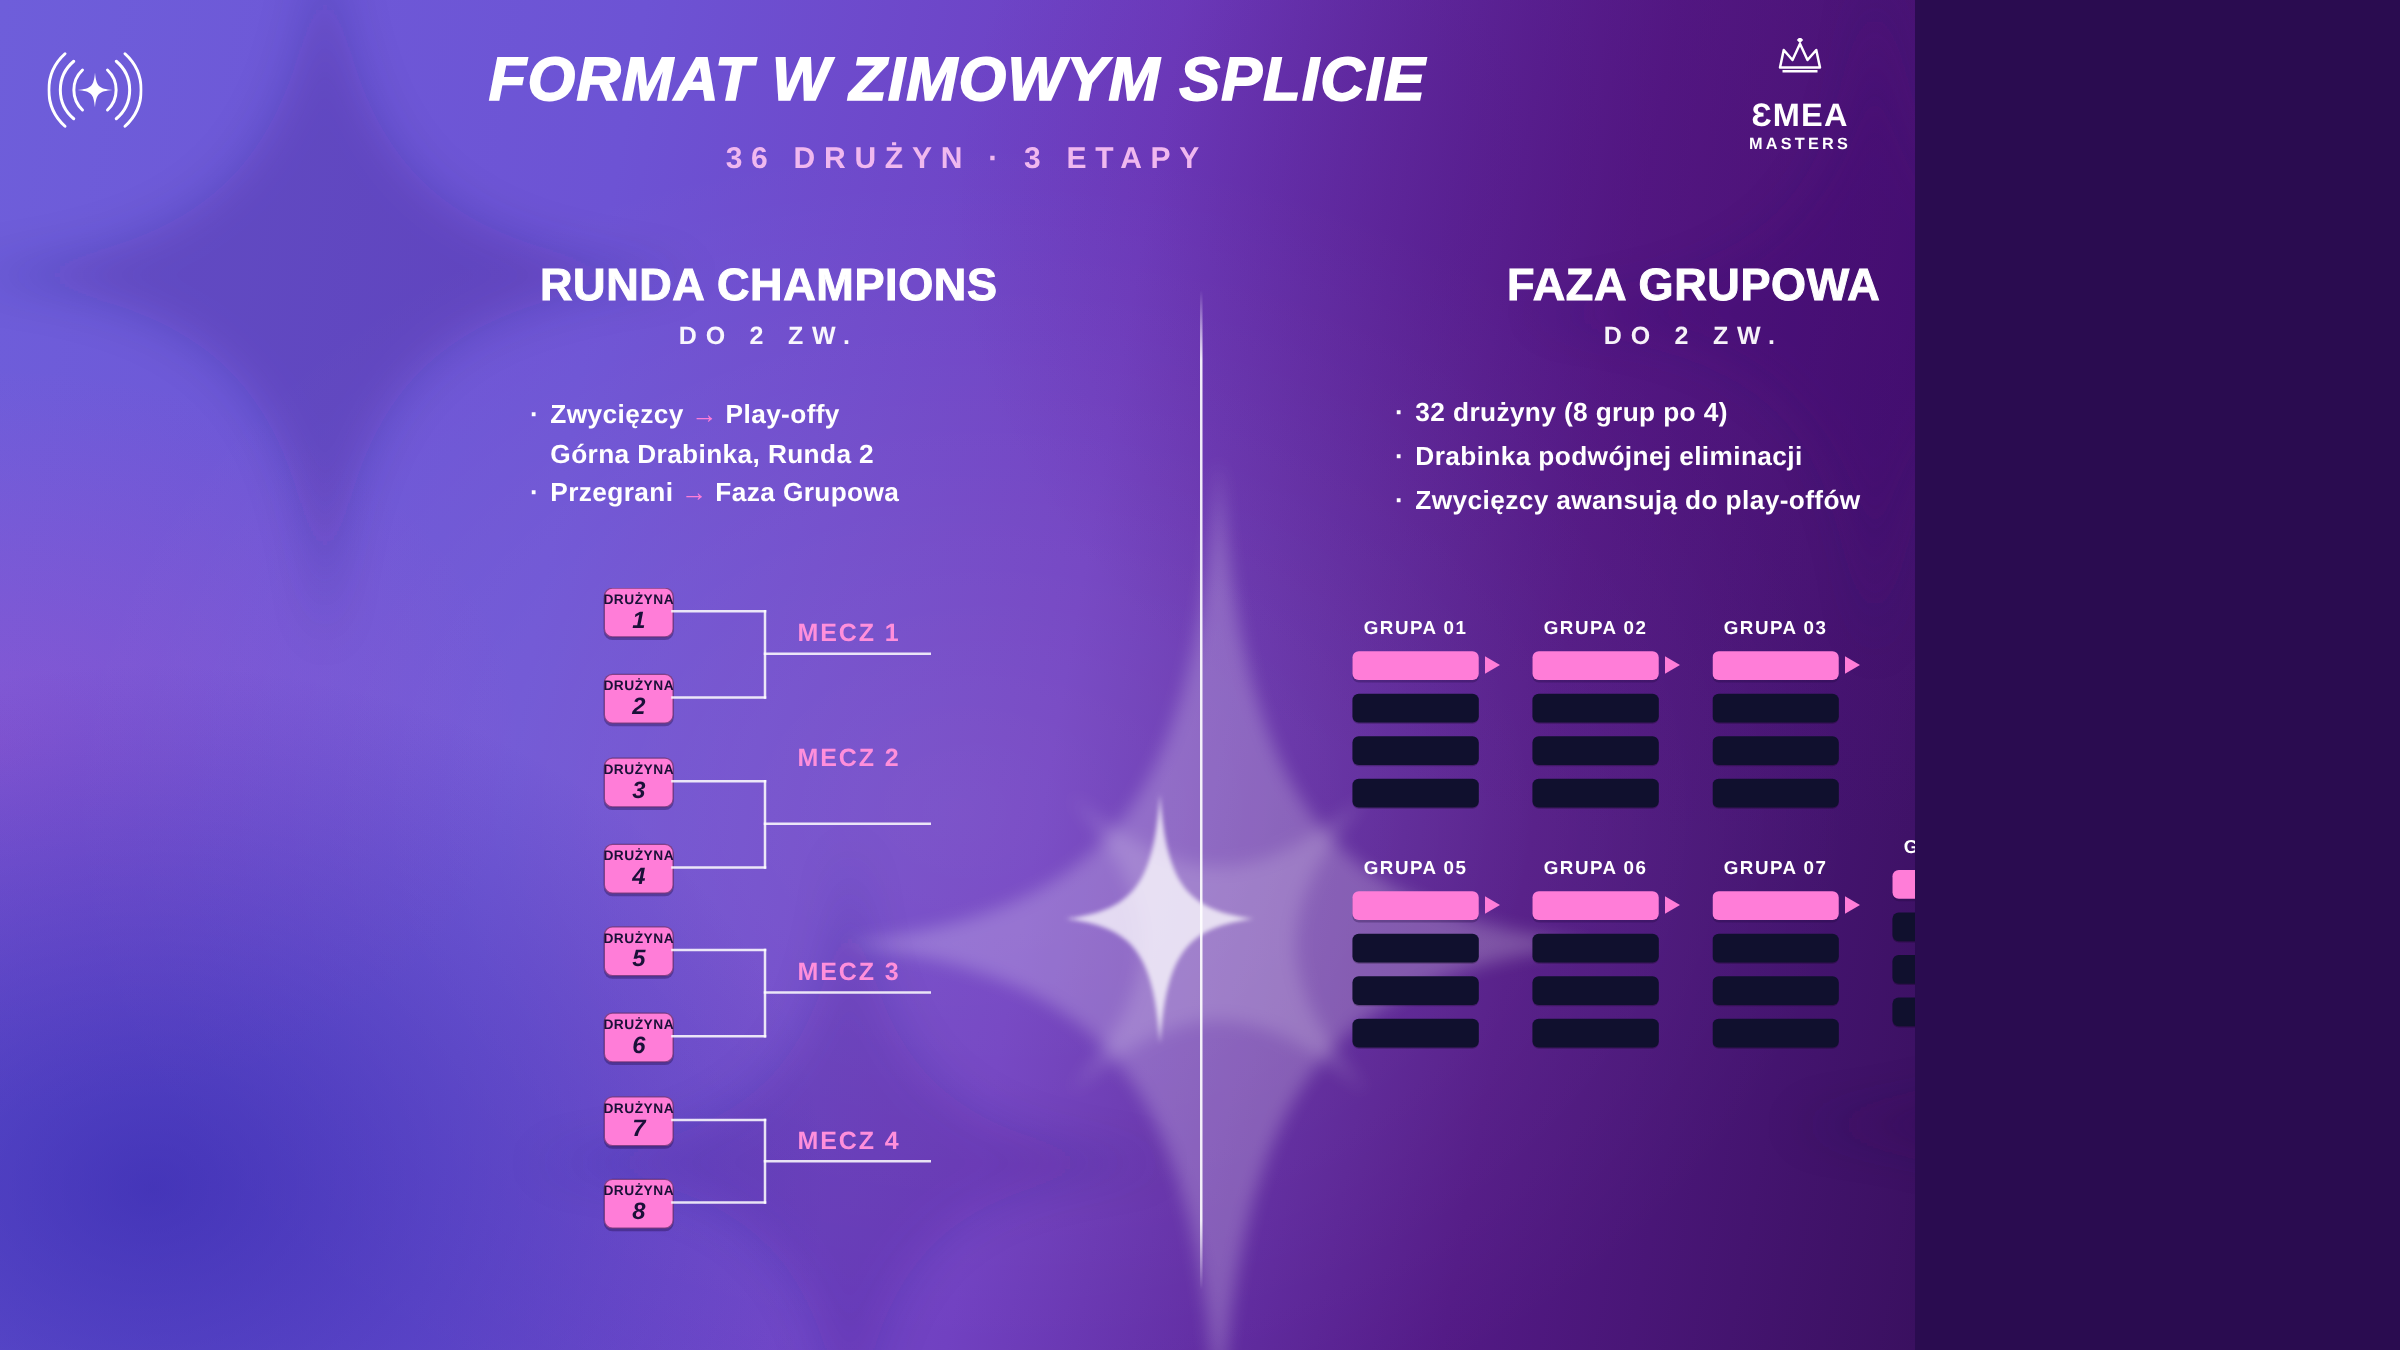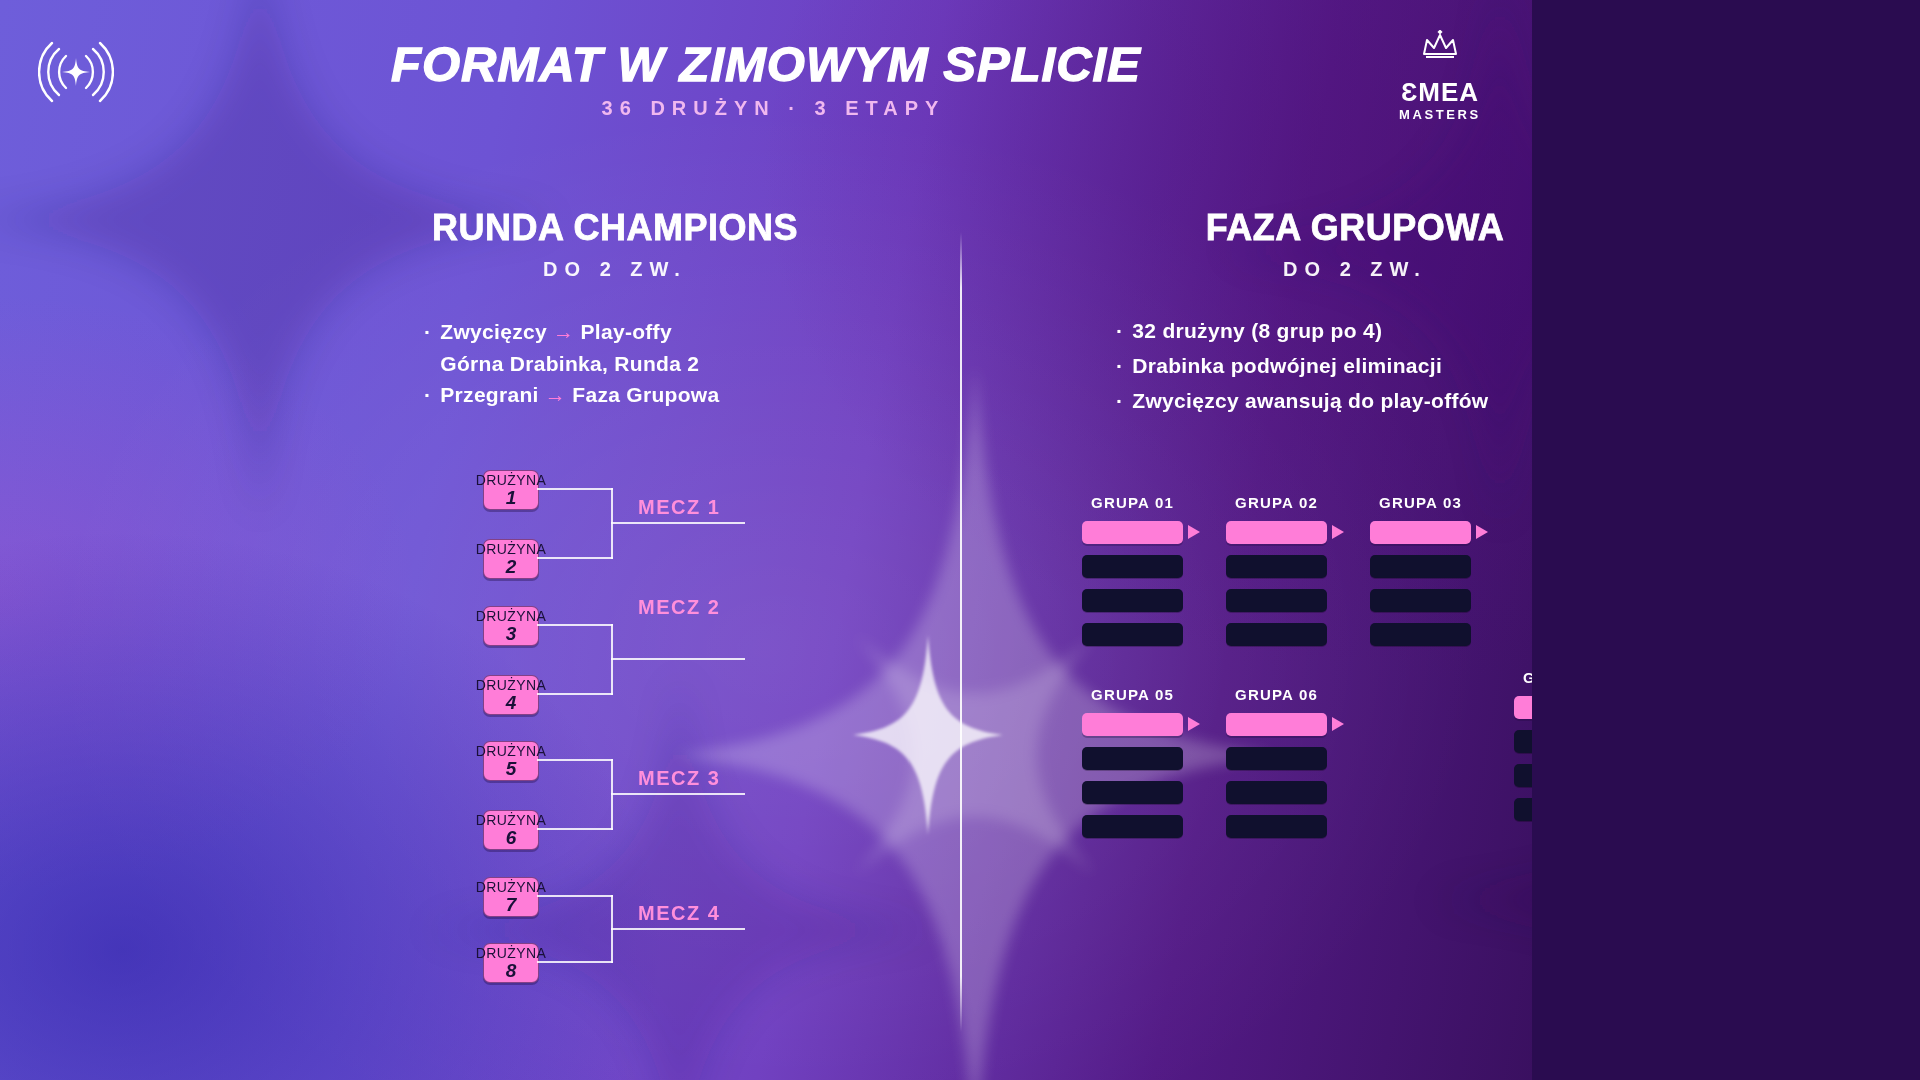--- a/index.html
+++ b/index.html
@@ -15,21 +15,21 @@
   }
   .bg-decor{position:absolute;left:0;top:0;width:1920px;height:1080px;}
 
   
   .logo-left{position:absolute;left:38px;top:34px;width:76px;height:76px;}
   .header-titles{position:absolute;left:0;right:0;top:40px;text-align:center;}
   .page-title{
     margin:0;font-size:49px;line-height:1;font-weight:700;font-style:italic;
     letter-spacing:1px;color:#fff;-webkit-text-stroke:1.3px #fff;
   }
-  .page-subtitle{margin-top:8px;font-size:20px;font-weight:700;letter-spacing:7px;color:#f0b8ef;padding-left:15px;}
+  .page-subtitle{margin-top:24px;font-size:24px;font-weight:700;letter-spacing:7px;color:#f0b8ef;padding-left:15px;}
   .logo-right{position:absolute;right:34px;top:30px;width:116px;display:flex;flex-direction:column;align-items:center;}
   .brand1{font-size:26px;font-weight:700;letter-spacing:1px;line-height:1.1;margin-top:18px;}
   .brand2{font-size:13px;font-weight:700;letter-spacing:2.6px;line-height:1.2;}
 
   
   .col-title{position:absolute;top:207px;font-size:36px;font-weight:700;letter-spacing:.5px;
     text-align:center;-webkit-text-stroke:.8px #fff;}
   .col-title.left{left:370px;width:490px;}
   .col-title.right{left:1110px;width:490px;}
   .col-sub{position:absolute;top:258px;font-size:20px;font-weight:700;letter-spacing:7px;
@@ -48,21 +48,21 @@
   .arrow{color:#ff7dd8;font-weight:700;}
 
   
   .divider{position:absolute;left:960px;top:232px;width:2px;height:800px;
     background:linear-gradient(to bottom, rgba(255,255,255,0), rgba(255,255,255,.9) 7%, rgba(255,255,255,.9) 93%, rgba(255,255,255,0));}
 
   
   .team{position:absolute;left:483px;width:54px;height:38px;background:#ff7dd8;border-radius:7px;
     display:flex;flex-direction:column;align-items:center;justify-content:center;color:#1a1038;
     border:1px solid rgba(30,15,70,.55);box-shadow:0 2px 0 rgba(30,10,60,.35);}
-  .tlabel{font-size:14px;font-weight:400;letter-spacing:.4px;line-height:1;}
+  .tlabel{font-size:11px;font-weight:700;letter-spacing:.4px;line-height:1;}
   .tnum{font-size:19px;font-weight:700;font-style:italic;line-height:1;margin-top:1px;}
   .bline{position:absolute;background:rgba(255,255,255,.85);}
   .bline.h{height:2px;}
   .bline.v{width:2px;}
   .mecz{position:absolute;left:638px;font-size:20px;font-weight:700;
     letter-spacing:1.5px;color:#ff8fdb;}
 
   
   .group{position:absolute;width:101px;}
   .glabel{text-align:center;font-size:15px;font-weight:700;letter-spacing:1.2px;color:#fff;margin-bottom:10px;}
@@ -267,20 +267,29 @@
   </div>
   <div class="group" style="left:1226px;top:686px">
     <div class="glabel">GRUPA 06</div>
     <div class="bar pink">
         <span class="play"></span>
       </div>
     <div class="bar dark"></div>
     <div class="bar dark"></div>
     <div class="bar dark"></div>
   </div>
+  <div class="group" style="left:1370px;top:686px">
+    <div class="glabel">GRUPA 07</div>
+    <div class="bar pink">
+        <span class="play"></span>
+      </div>
+    <div class="bar dark"></div>
+    <div class="bar dark"></div>
+    <div class="bar dark"></div>
+  </div>
   <div class="group" style="left:1514px;top:669px">
     <div class="glabel">GRUPA 08</div>
     <div class="bar pink">
         <span class="play"></span>
       </div>
     <div class="bar dark"></div>
     <div class="bar dark"></div>
     <div class="bar dark"></div>
   </div>
 

